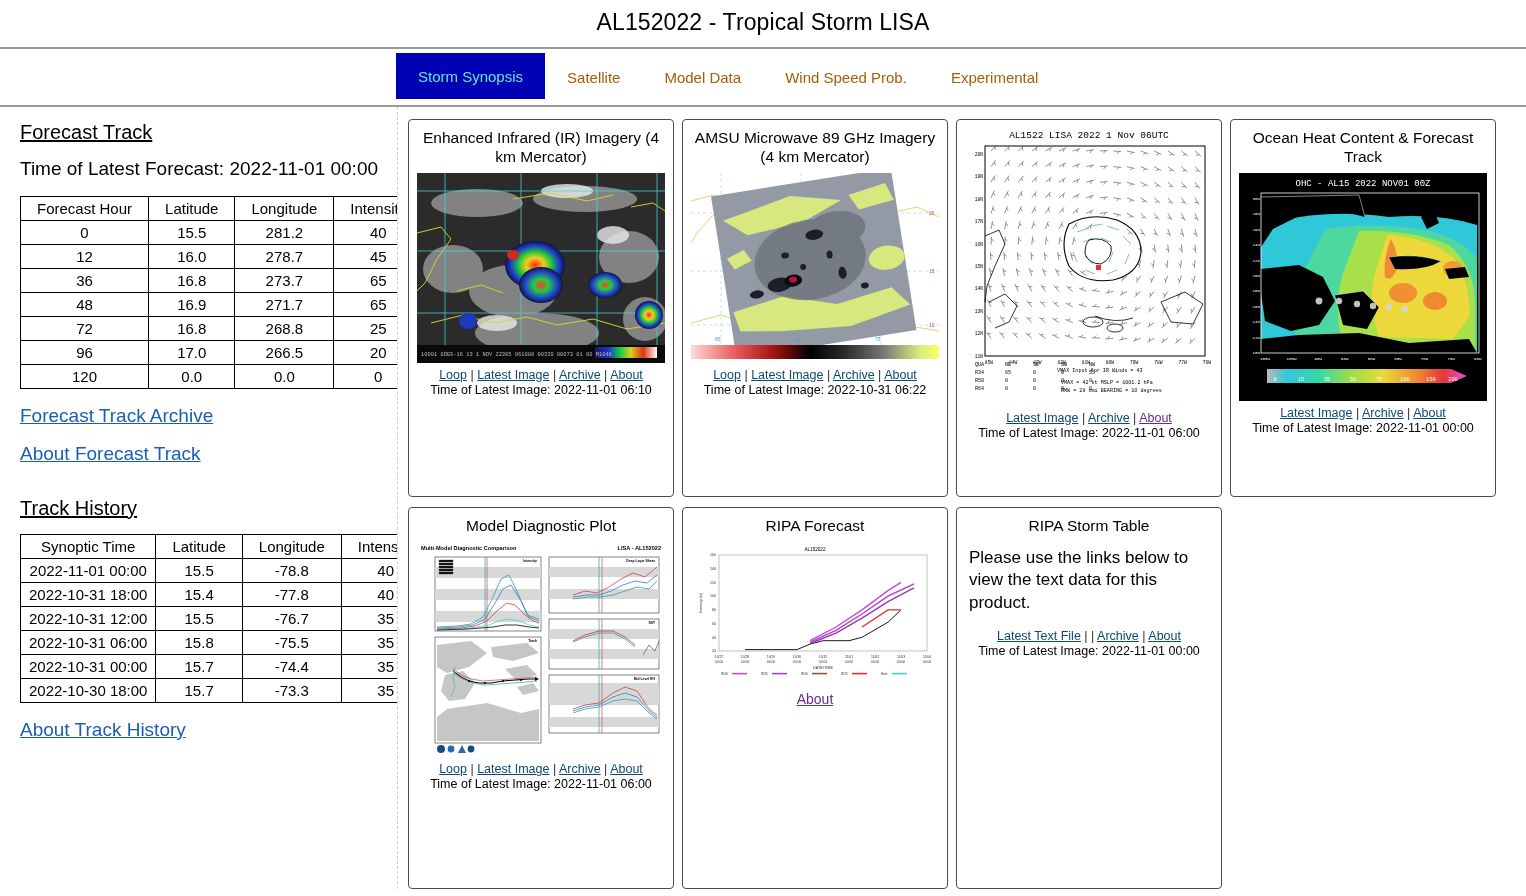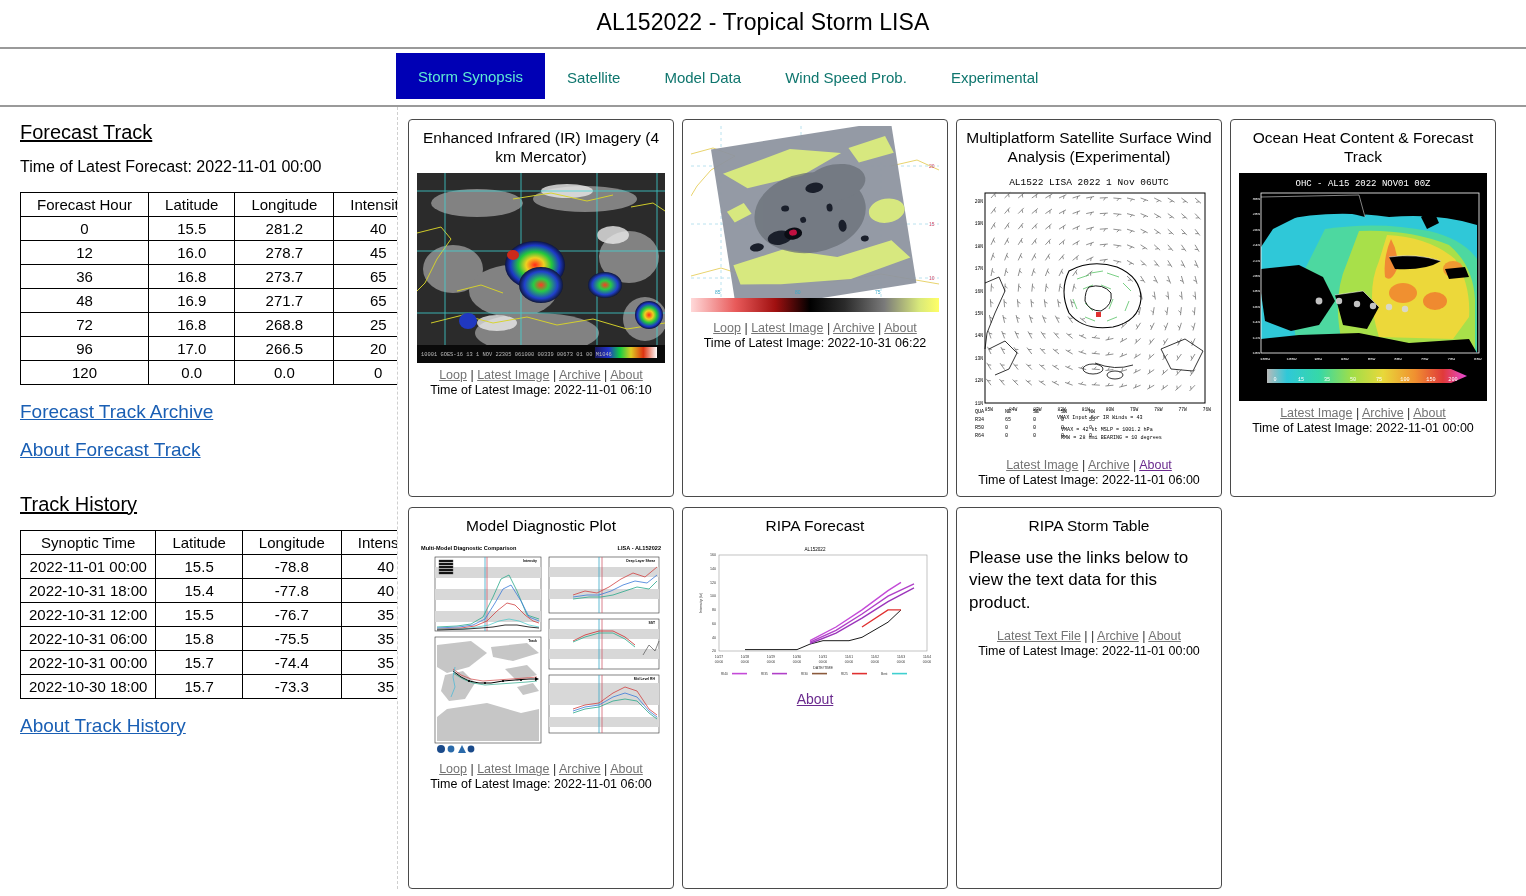--- a/index.html
+++ b/index.html
@@ -28,21 +28,21 @@
   .tabbar {
     display: flex;
     align-items: stretch;
     padding-left: 396px;
     height: 56px;
   }
   .tab {
     display: flex; align-items: center; justify-content: center;
     font-size: 15px;
     padding: 0 22px;
-    color: #0f766e;
+    color: #a16207;
     cursor: pointer;
     white-space: nowrap;
   }
   .tab.active {
     background: #0000b5;
     color: #5eead4;
     margin: 4px 0 6px 0;
   }
 
   
@@ -55,21 +55,21 @@
     border-right: 1px dashed #cfcfcf;
     overflow: hidden;
   }
   .side-h {
     font-size: 20px;
     text-decoration: underline;
     margin: 0 0 14px 0;
     font-weight: 400;
   }
   .side-h.second { margin-top: 32px; }
-  .side-text { font-size: 16px; margin-bottom: 16px; }
+  .side-text { font-size: 19px; margin-bottom: 16px; }
   .side-link {
     display: block;
     font-size: 19px;
     color: #1a5fb4;
     text-decoration: underline;
     margin: 16px 0;
     cursor: pointer;
   }
   table.data {
     border-collapse: collapse;
@@ -111,21 +111,21 @@
     text-align: center;
     line-height: 1.25;
     margin: 2px 0 6px 0;
   }
   .links {
     font-size: 12.5px;
     text-align: center;
     margin-top: 5px;
     color: #333;
   }
-  .links a { color: #737373; text-decoration: underline; cursor: pointer; }
+  .links a { color: #0c4a6e; text-decoration: underline; cursor: pointer; }
   .links a.visited { color: #6a2a8e; }
   .stamp { font-size: 12.5px; text-align: center; margin-top: 1px; }
 
   
   .fig { display: block; }
 
   
   .ripa-msg { font-size: 17px; line-height: 1.3; text-align: left; margin: 6px 4px 10px 4px; }
 </style>
 </head>
@@ -345,20 +345,21 @@
         <div class="links">
           <a>Loop</a> |
           <a>Latest Image</a> |
           <a>Archive</a> |
           <a>About</a>
         </div>
         <div class="stamp">Time of Latest Image: 2022-11-01 06:10</div>
       </div>
 
       <div class="card row1">
+        <div class="card-title">AMSU Microwave 89 GHz Imagery (4 km Mercator)</div>
         <svg class="fig" width="248" height="190" viewBox="0 0 248 190">
           <defs>
             <linearGradient id="amsubar" x1="0" y1="0" x2="1" y2="0">
               <stop offset="0%" stop-color="#ffd9d9"></stop>
                 <stop offset="18%" stop-color="#e85a5a"></stop>
               <stop offset="34%" stop-color="#a01010"></stop>
                 <stop offset="48%" stop-color="#000000"></stop>
               <stop offset="62%" stop-color="#2b2b2b"></stop>
                 <stop offset="78%" stop-color="#7a7a7a"></stop>
               <stop offset="92%" stop-color="#d8e87a"></stop>
@@ -420,21 +421,20 @@
         <div class="links">
           <a>Loop</a> |
           <a>Latest Image</a> |
           <a>Archive</a> |
           <a>About</a>
         </div>
         <div class="stamp">Time of Latest Image: 2022-10-31 06:22</div>
       </div>
 
       <div class="card row1">
-        <div class="card-title">Multiplatform Satellite Surface Wind Analysis (Experimental)</div>
         <svg class="fig" width="248" height="280" viewBox="0 0 248 280">
           <rect x="0" y="0" width="248" height="280" fill="#ffffff"></rect>
           <text x="124" y="12" text-anchor="middle" font-size="9.5" font-family="'Liberation Mono',monospace" fill="#000">AL1522        LISA 2022   1 Nov 06UTC</text>
           <rect x="20" y="20" width="220" height="210" fill="none" stroke="#000" stroke-width="1"></rect>
           <g stroke="#555" stroke-width="0.65" fill="none" id="barbs">
               <path d="M26.0 25.0 L31.3 19.0 M29.7 20.8 L30.4 23.9"></path>
               <path d="M39.6 25.0 L45.3 19.4 M43.6 21.1 L44.1 24.2"></path>
               <path d="M53.2 25.0 L59.3 19.8 M57.4 21.4 L57.7 24.5"></path>
               <path d="M66.8 25.0 L73.3 20.3 M71.3 21.7 L71.3 24.9"></path>
               <path d="M80.4 25.0 L87.3 20.9 M85.2 22.2 L84.9 25.3"></path>

